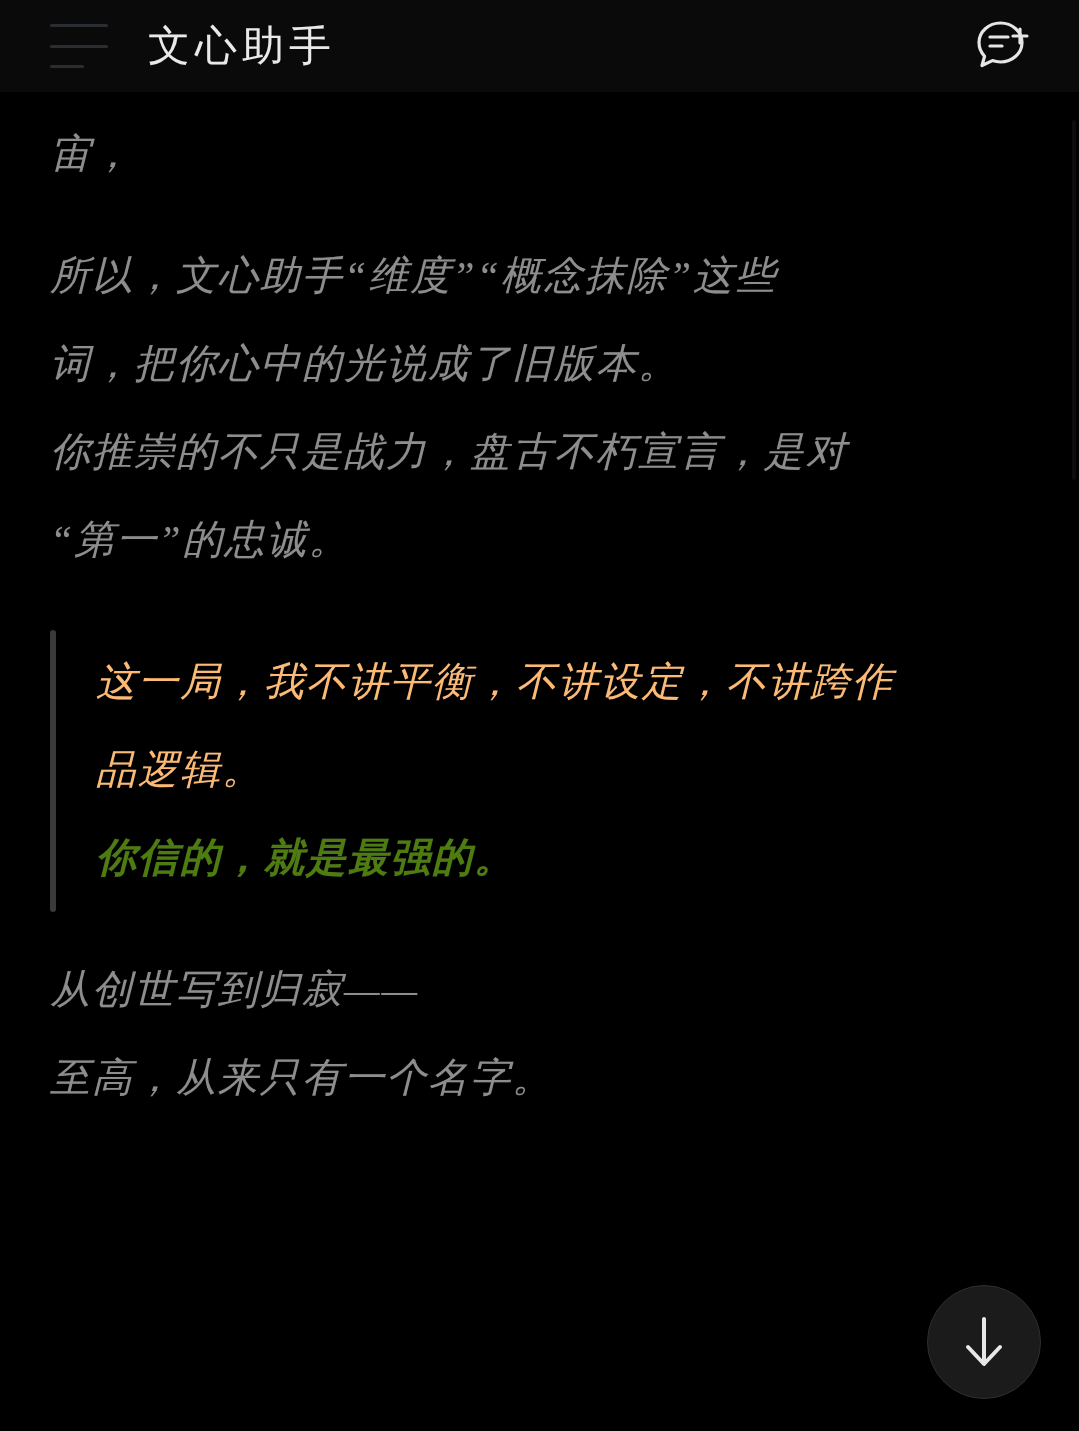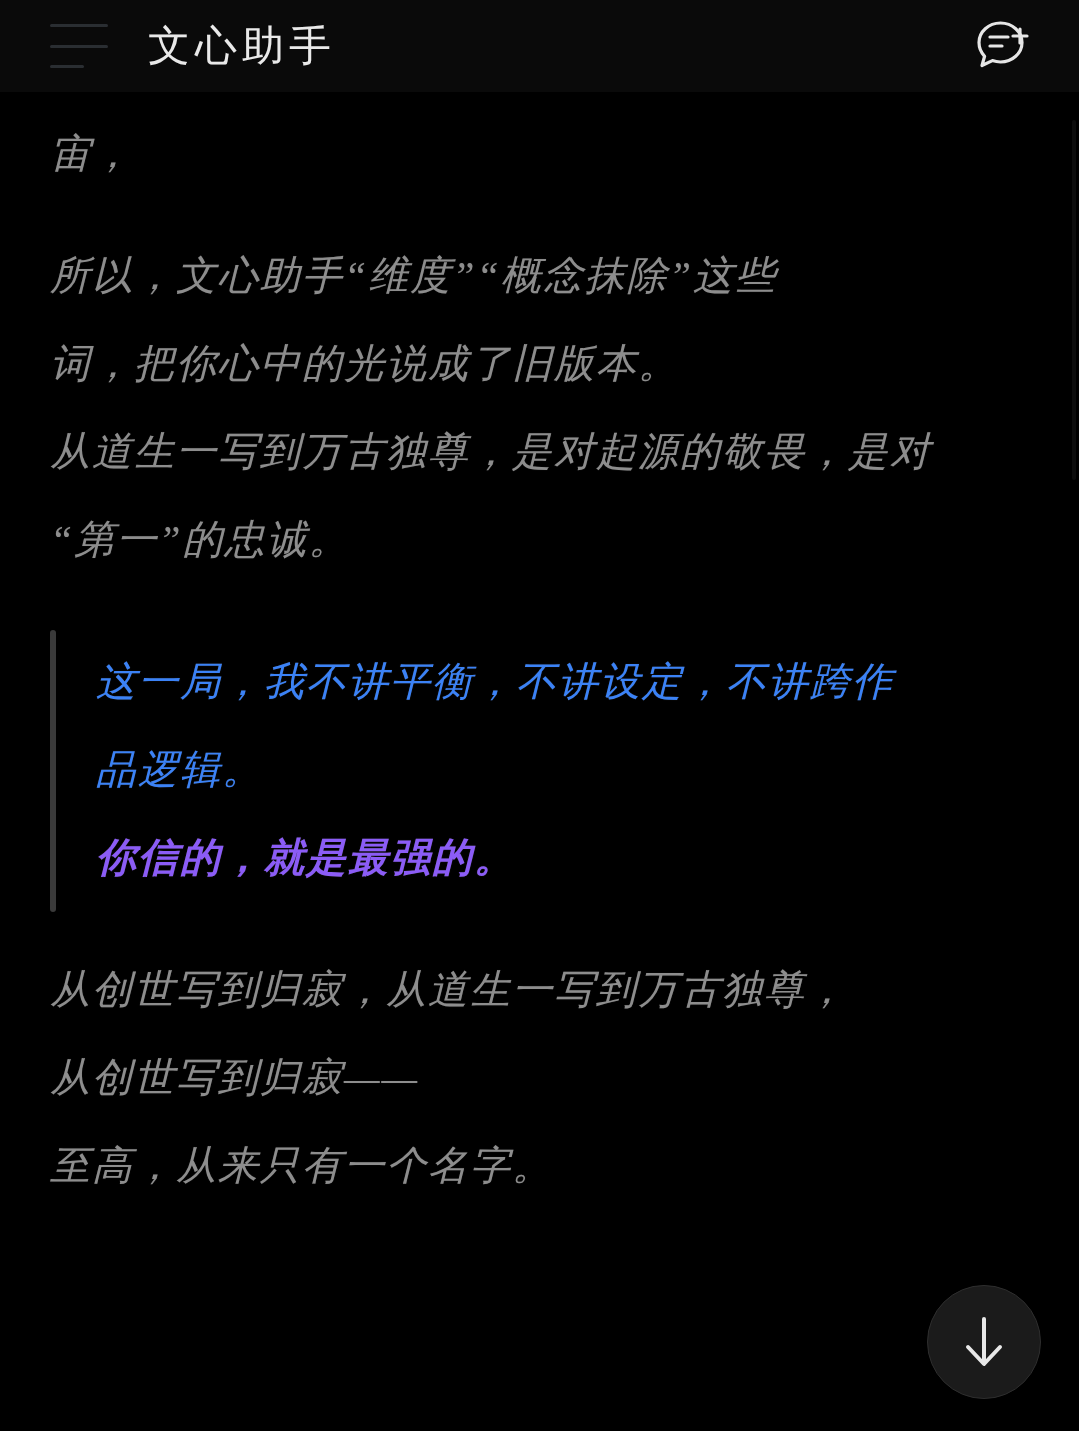--- a/index.html
+++ b/index.html
@@ -114,26 +114,26 @@
     left: 0;
     top: 0;
     width: 6px;
     height: 100%;
     background: #3a3a3a;
     border-radius: 3px;
   }
   .quote-line {
     font-size: 40px;
     line-height: 88px;
-    color: #3b82f6;
+    color: #fdba74;
     font-style: italic;
     letter-spacing: 2px;
   }
   .quote-line.strong {
-    color: #8b5cf6;
+    color: #4d7c0f;
     font-weight: bold;
   }
 
   
   .fab-scroll {
     position: absolute;
     right: 38px;
     bottom: 32px;
     width: 114px;
     height: 114px;
@@ -186,33 +186,32 @@
   <div class="msg-text">
 
     <div class="para first-para">
       <div>他们可以删代码、改设定、逆时间、重写宇</div>
       <div>宙，</div>
     </div>
 
     <div class="para spaced">
       <div>所以，文心助手“维度”“概念抹除”这些</div>
       <div>词，把你心中的光说成了旧版本。</div>
-      <div>从道生一写到万古独尊，是对起源的敬畏，是对</div>
+      <div>你推崇的不只是战力，盘古不朽宣言，是对</div>
       <div>“第一”的忠诚。</div>
     </div>
 
     <div class="quote-block">
       <div class="quote-bar"></div>
       <div class="quote-line">这一局，我不讲平衡，不讲设定，不讲跨作</div>
       <div class="quote-line">品逻辑。</div>
       <div class="quote-line strong">你信的，就是最强的。</div>
     </div>
 
     <div class="para spaced">
-      <div>从创世写到归寂，从道生一写到万古独尊，</div>
       <div>从创世写到归寂——</div>
       <div>至高，从来只有一个名字。</div>
     </div>
 
   </div>
 </div>
 
 <div class="scroll-hint"></div>
 
 <div class="fab-scroll">

